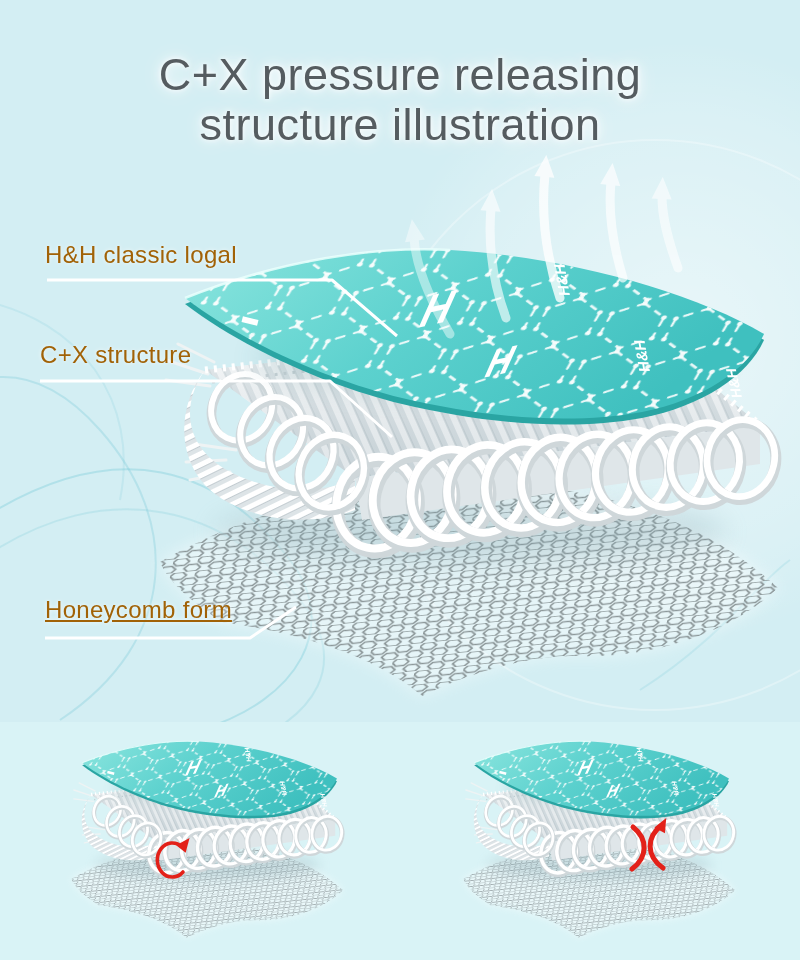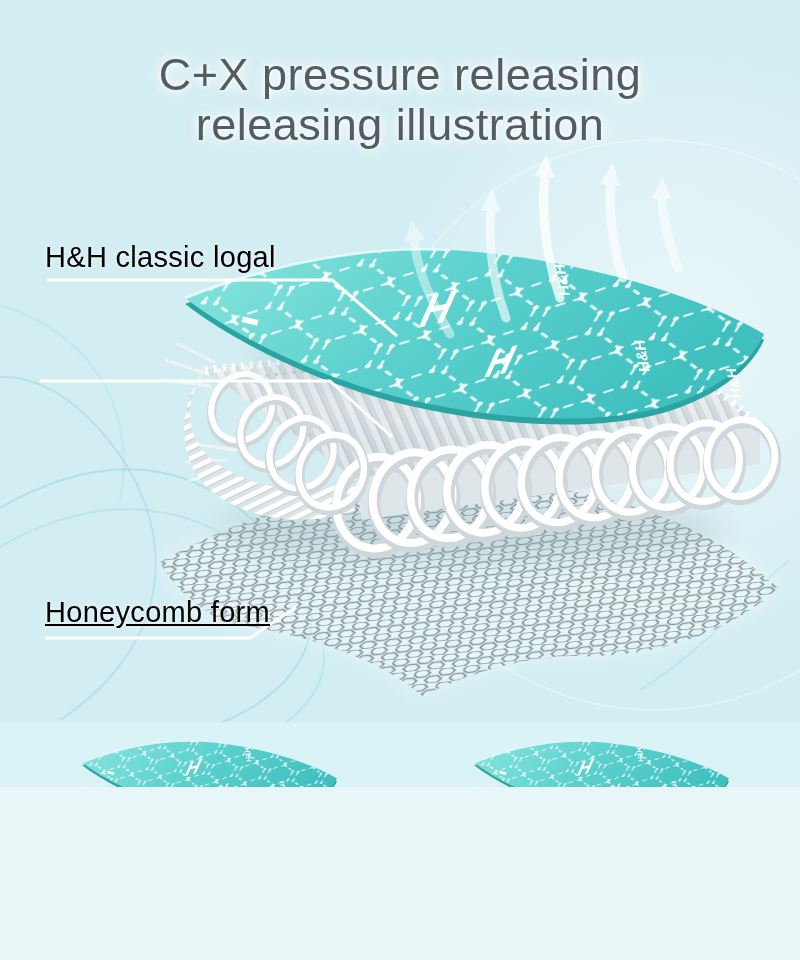--- a/index.html
+++ b/index.html
@@ -1,29 +1,29 @@
 <!DOCTYPE html>
 <html><head>
 <meta charset="utf-8">
 <style>
   html,body{margin:0;padding:0;background:#e9f6f8;}
   .page{
-    position:relative;width:800px;height:787px;overflow:hidden;
+    position:relative;width:800px;height:960px;overflow:hidden;
     background:#d3eef3;
     font-family:"Liberation Sans", sans-serif;
   }
   .gfx{position:absolute;left:0;top:0;width:800px;height:960px;display:block;}
   .title{
     position:absolute;left:0;top:50px;width:800px;text-align:center;
     font-size:45px;line-height:50px;font-weight:400;color:#555c60;letter-spacing:.5px;
     text-shadow:0 0 5px rgba(255,255,255,.95),0 0 12px rgba(255,255,255,.9),0 0 22px rgba(255,255,255,.85);
     z-index:3;
   }
   .callout-label{
-    position:absolute;font-size:29px;font-weight:400;color:#000000;letter-spacing:.3px;
+    position:absolute;font-size:24px;font-weight:400;color:#a16207;letter-spacing:.3px;
     text-shadow:0 0 4px rgba(255,255,255,.8);white-space:nowrap;z-index:3;
   }
   #label-top{left:45px;top:241px;}
   #label-mid{left:40px;top:341px;}
   #label-bottom{left:45px;top:596px;text-decoration:underline;}
 </style>
 </head>
 <body>
 
 <div class="page">
@@ -233,19 +233,20 @@
     </g>
     <g stroke="#e32119" fill="none" stroke-width="5" stroke-linecap="round">
       <path d="M633,827 C648,839 648,857 632,869"></path>
       <path d="M662,825 C646,837 646,856 663,868"></path>
       <polygon points="0,-9 6,5 -6,5" fill="#e32119" stroke="none" transform="translate(662,826) rotate(28)"></polygon>
     </g>
   </svg>
 
   <div class="title">
     <div>C+X pressure releasing</div>
-    <div>releasing illustration</div>
+    <div>structure illustration</div>
   </div>
 
   <div id="label-top" class="callout-label">H&amp;H classic logal</div>
+  <div id="label-mid" class="callout-label">C+X structure</div>
   <div id="label-bottom" class="callout-label">Honeycomb form</div>
 
 </div>
 
 </body></html>

